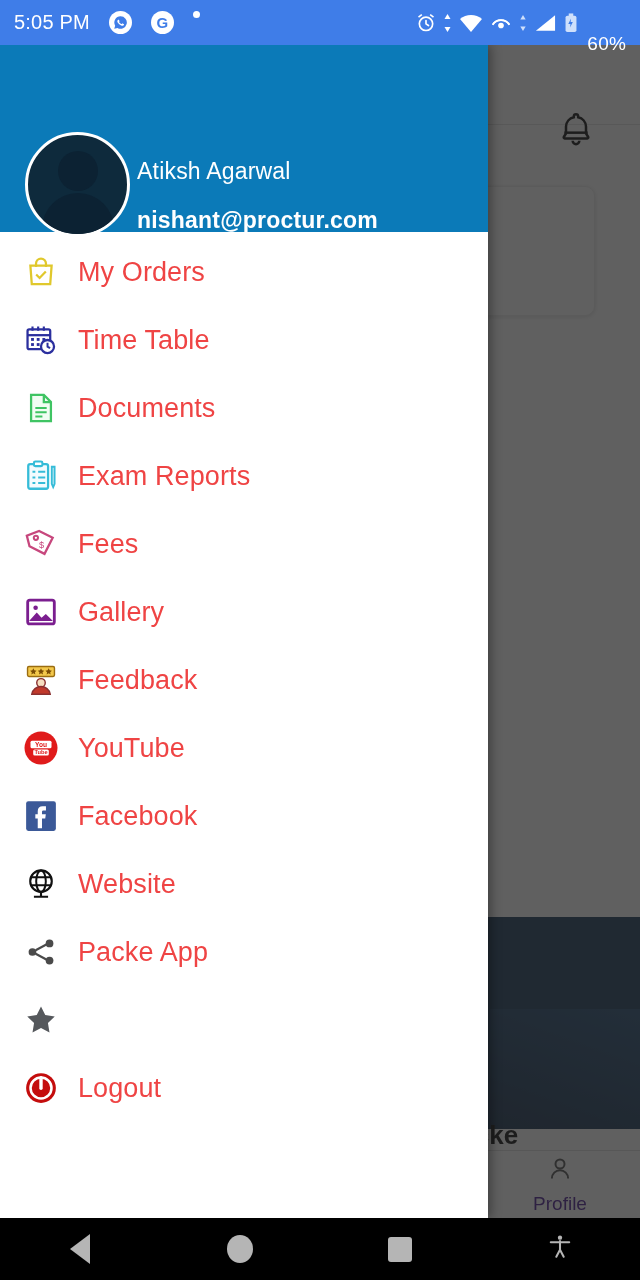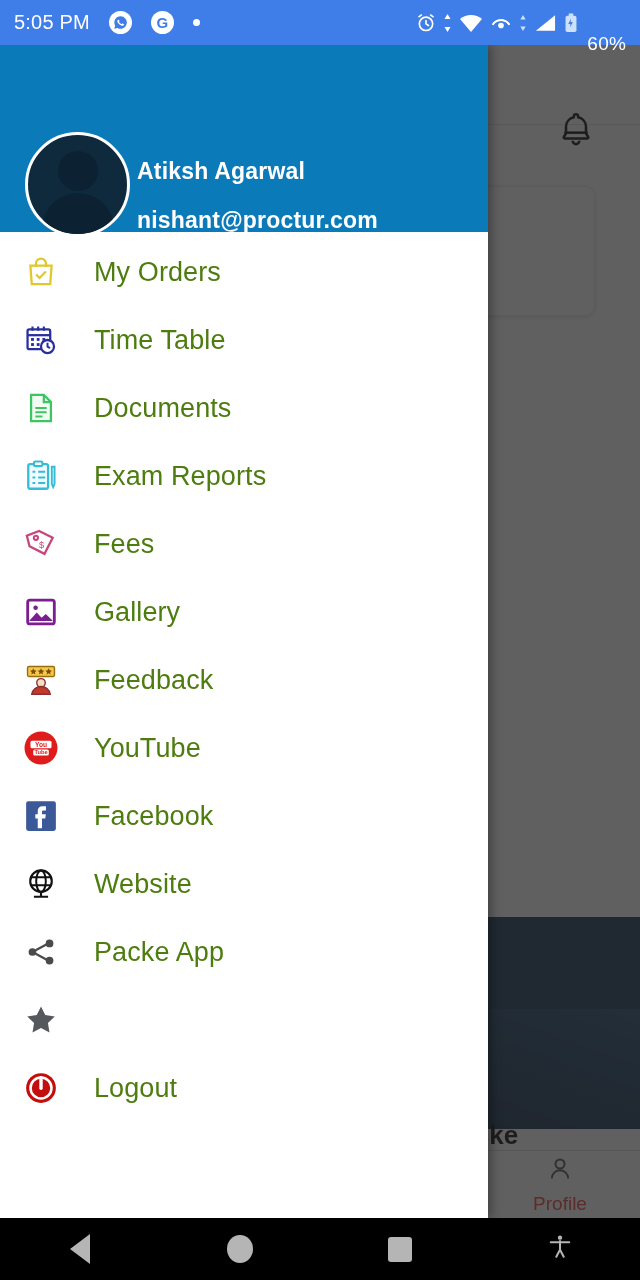--- a/index.html
+++ b/index.html
@@ -7,21 +7,21 @@
   body { font-family:"Liberation Sans", sans-serif; -webkit-font-smoothing:antialiased; }
 
   #screen { position:relative; width:640px; height:1280px; overflow:hidden; background:#fff; }
 
   
   #statusbar{
     position:absolute; left:0; top:0; width:640px; height:45px;
     background:#3f7de8; color:#fff; display:flex; align-items:center;
     padding:0 14px; font-size:20px; letter-spacing:.2px; z-index:60;
   }
-  #statusbar .left{ display:flex; align-items:center; gap:19px; }
+  #statusbar .left{ display:flex; gap:19px; }
   #statusbar .right{ margin-left:auto; display:flex; align-items:center; gap:7px; }
   .sb-time{ font-size:20px; font-weight:400; }
   .circ-ic{ width:23px; height:23px; border-radius:50%; background:#fff; color:#3f7de8;
             display:flex; align-items:center; justify-content:center; font-size:15px; font-weight:bold;}
   .dot-ic{ width:7px; height:7px; border-radius:50%; background:#fff; }
   .sb-batt{ font-size:19px; margin-left:2px;margin-top:43px; }
   .ic-sm{ display:block; }
 
   
   #bgapp{ position:absolute; left:0; top:45px; width:640px; height:1173px; background:#fff; z-index:10; }
@@ -37,42 +37,42 @@
   #bg-hero{ position:absolute; left:0px; top:872px; width:640px; height:212px; background:#1b3a5c; }
   #bg-hero .glow{ position:absolute; right:0; bottom:0; width:150px; height:120px;
                   background:linear-gradient(200deg,#254d74,#17304d); }
   #bg-title{ position:absolute; left:300px; top:1075px; font-size:26px; font-weight:bold;
              color:#111; white-space:nowrap; }
   #bg-view{ position:absolute; left:560px; top:1106px; font-size:21px; color:#4466aa; }
   #bg-used{ position:absolute; left:470px; top:1132px; font-size:21px; color:#1d6b43; }
   #bg-bottomnav{ position:absolute; left:0; top:1105px; width:640px; height:68px;
                  border-top:1px solid #dedede; background:#fff; display:flex; }
   #bg-bottomnav .tab{ flex:1; display:flex; flex-direction:column; align-items:center;
-                      justify-content:center; gap:4px; color:#ef4444; font-size:19px; }
+                      justify-content:center; gap:4px; color:#4c1d95; font-size:19px; }
   #dim{ position:absolute; left:0; top:45px; width:640px; height:1173px;
         background:rgba(35,35,35,.72); z-index:20; }
 
   
   #drawer{ position:absolute; left:0; top:45px; width:488px; height:1173px;
            background:#fff; z-index:30; box-shadow:3px 0 10px rgba(0,0,0,.35); }
   #drawer-header{ position:relative; width:488px; height:187px; background:#0b7ab8; }
   #avatar{ position:absolute; left:25px; top:87px; width:105px; height:105px; border-radius:50%;
            background:#0e2a3c; border:3px solid #fff; overflow:hidden; }
   #avatar .head{ position:absolute; left:50%; top:16px; transform:translateX(-50%);
                  width:40px; height:40px; border-radius:50%; background:#0c2233; }
   #avatar .body{ position:absolute; left:50%; top:58px; transform:translateX(-50%);
                  width:72px; height:60px; border-radius:36px 36px 0 0; background:#0c2233; }
   #user-info{ position:absolute; left:137px; top:113px; color:#fff; }
-  #user-name{ font-size:23px; font-weight:bold; letter-spacing:.2px; }
+  #user-name{ font-size:23px; font-weight:normal; letter-spacing:.2px; }
   #user-email{ font-size:23px; font-weight:bold; margin-top:22px; letter-spacing:.2px; }
 
   #menu{ padding-top:6px; }
   .menu-item{ height:68px; display:flex; align-items:center; padding-left:20px; cursor:pointer; }
   .menu-icon{ width:42px; height:42px; display:flex; align-items:center; justify-content:center; flex:0 0 42px; }
-  .menu-label{ margin-left:32px; font-size:27px; color:#4d7c0f; letter-spacing:.1px; }
+  .menu-label{ margin-left:16px; font-size:27px; color:#ef4444; letter-spacing:.1px; }
 
   
   #navbar{ position:absolute; left:0; top:1218px; width:640px; height:62px; background:#000;
            display:flex; align-items:center; z-index:70; }
   #navbar .nb{ flex:1; display:flex; align-items:center; justify-content:center; }
   .nb-back{ width:0;height:0;border-top:15px solid transparent;border-bottom:15px solid transparent;
             border-right:20px solid #b5b5b5; }
   .nb-home{ width:26px;height:28px;border-radius:50%;background:#b5b5b5; }
   .nb-recent{ width:24px;height:25px;background:#b5b5b5;border-radius:3px; }
 </style>

